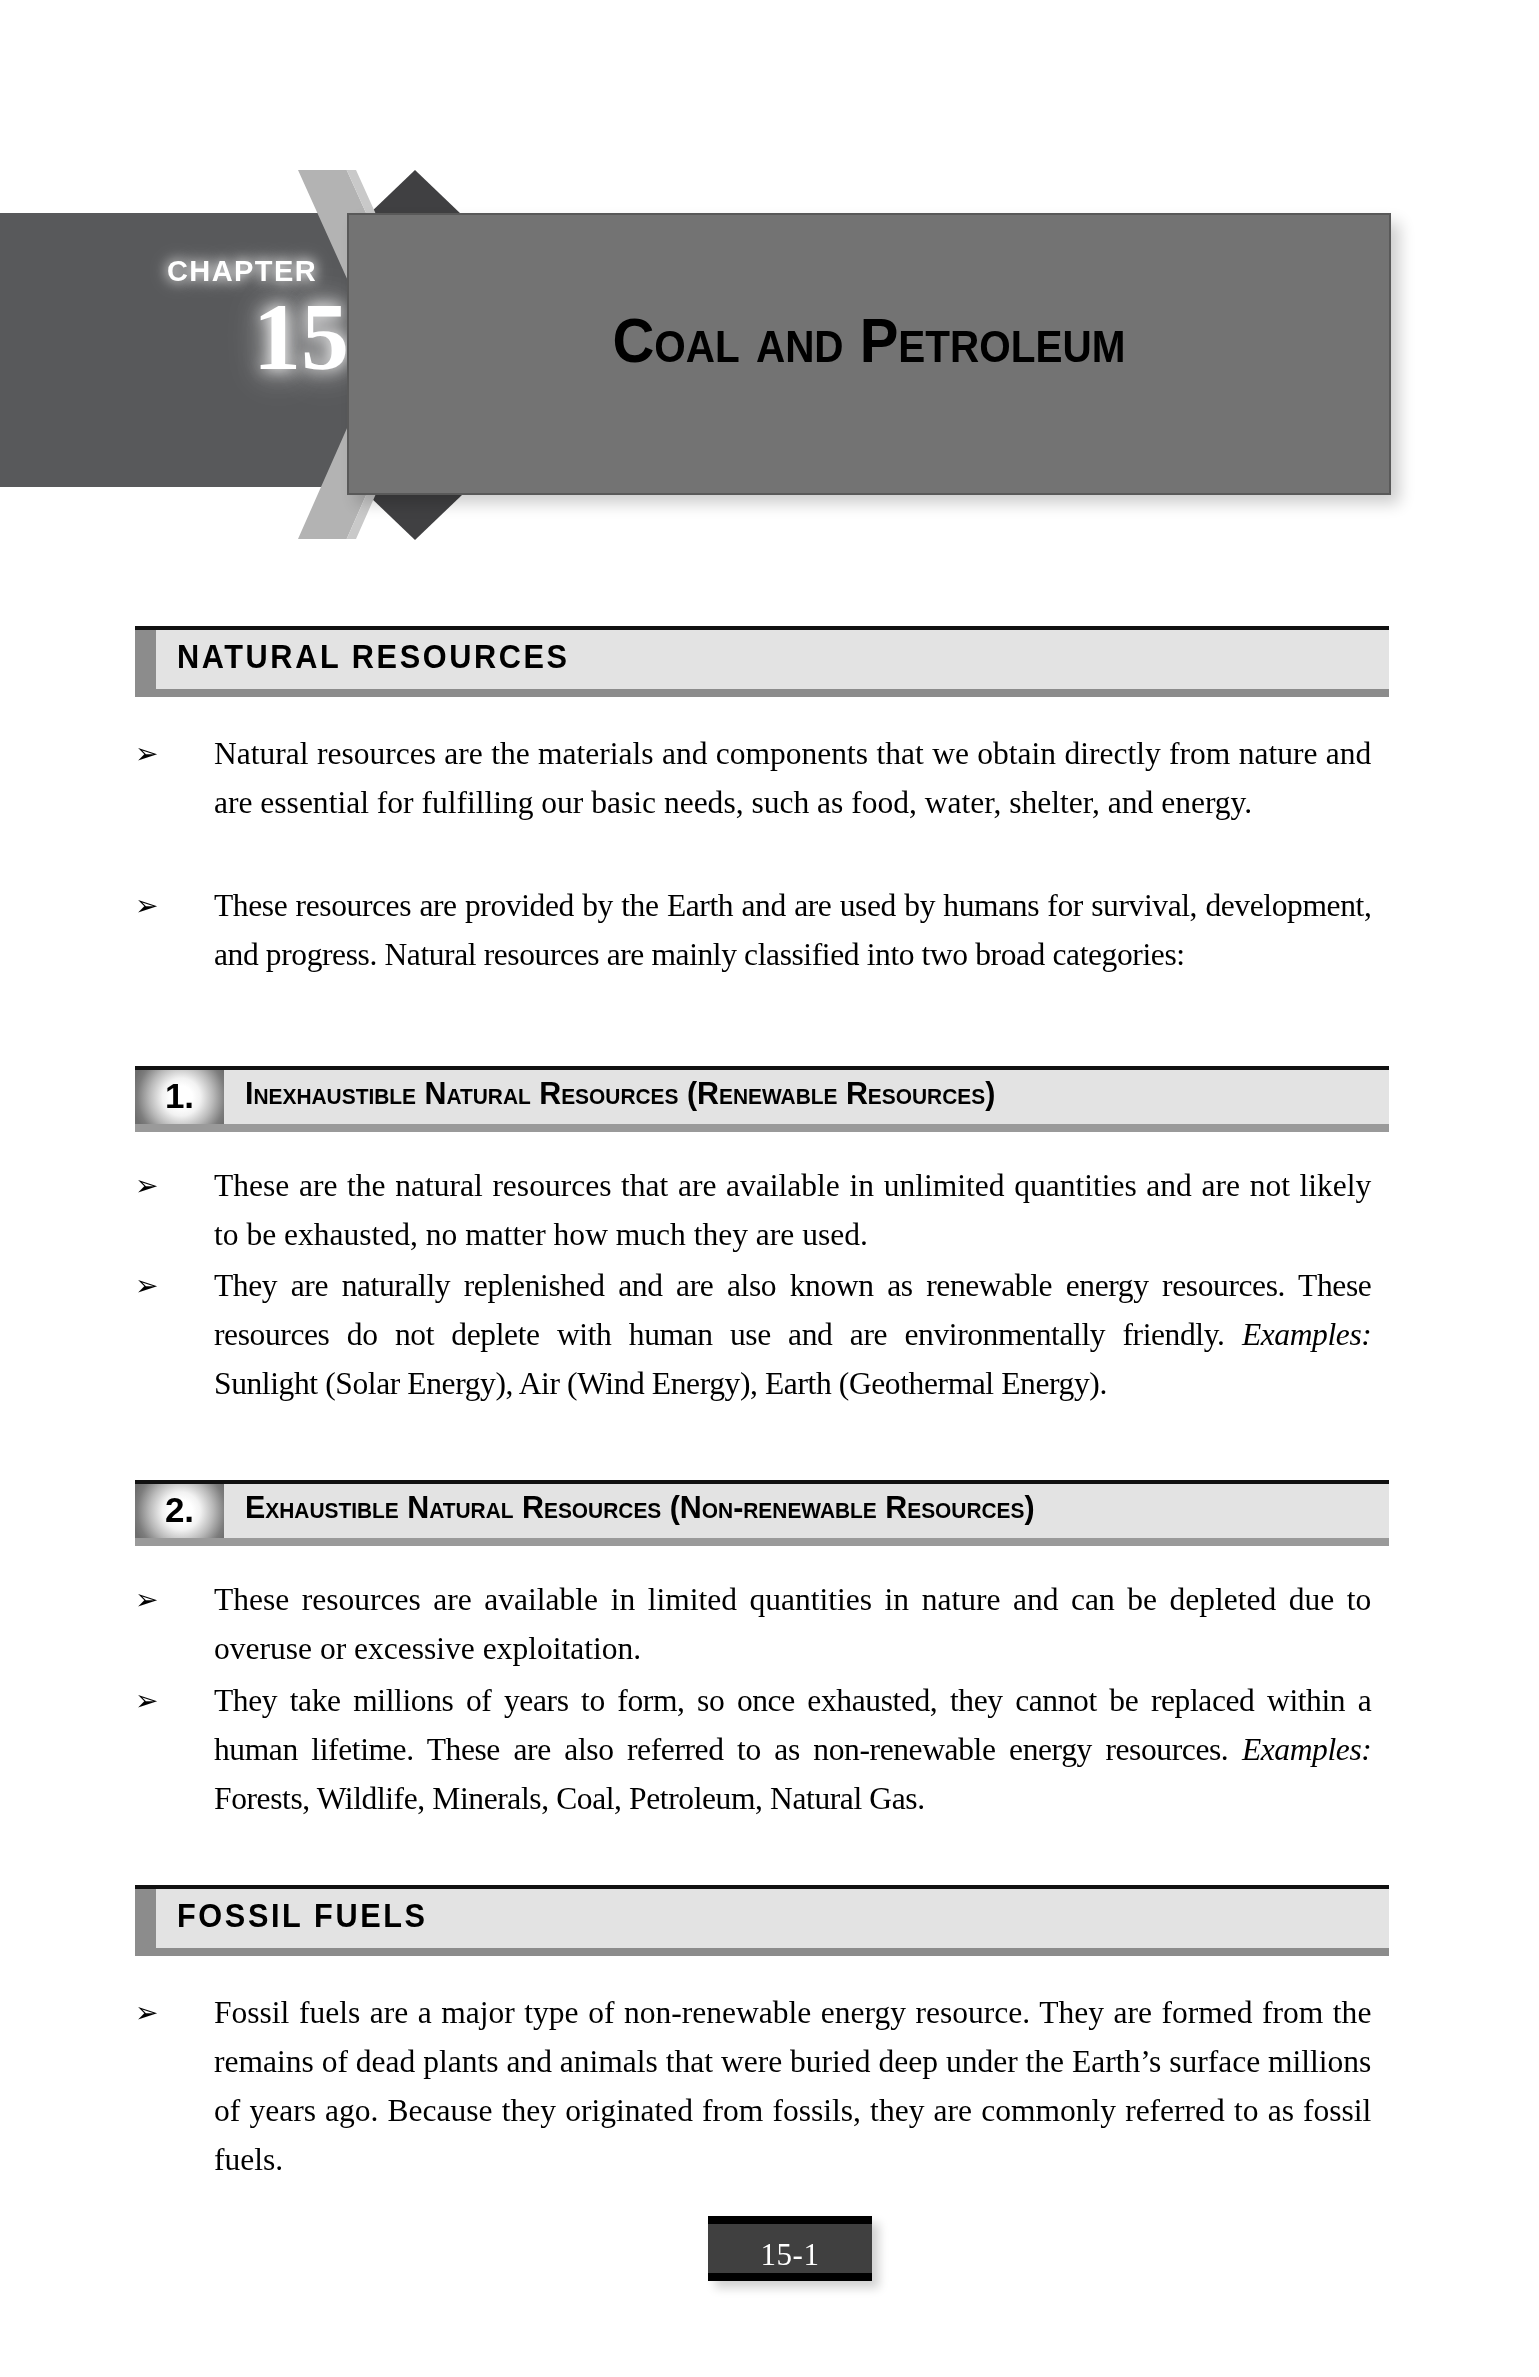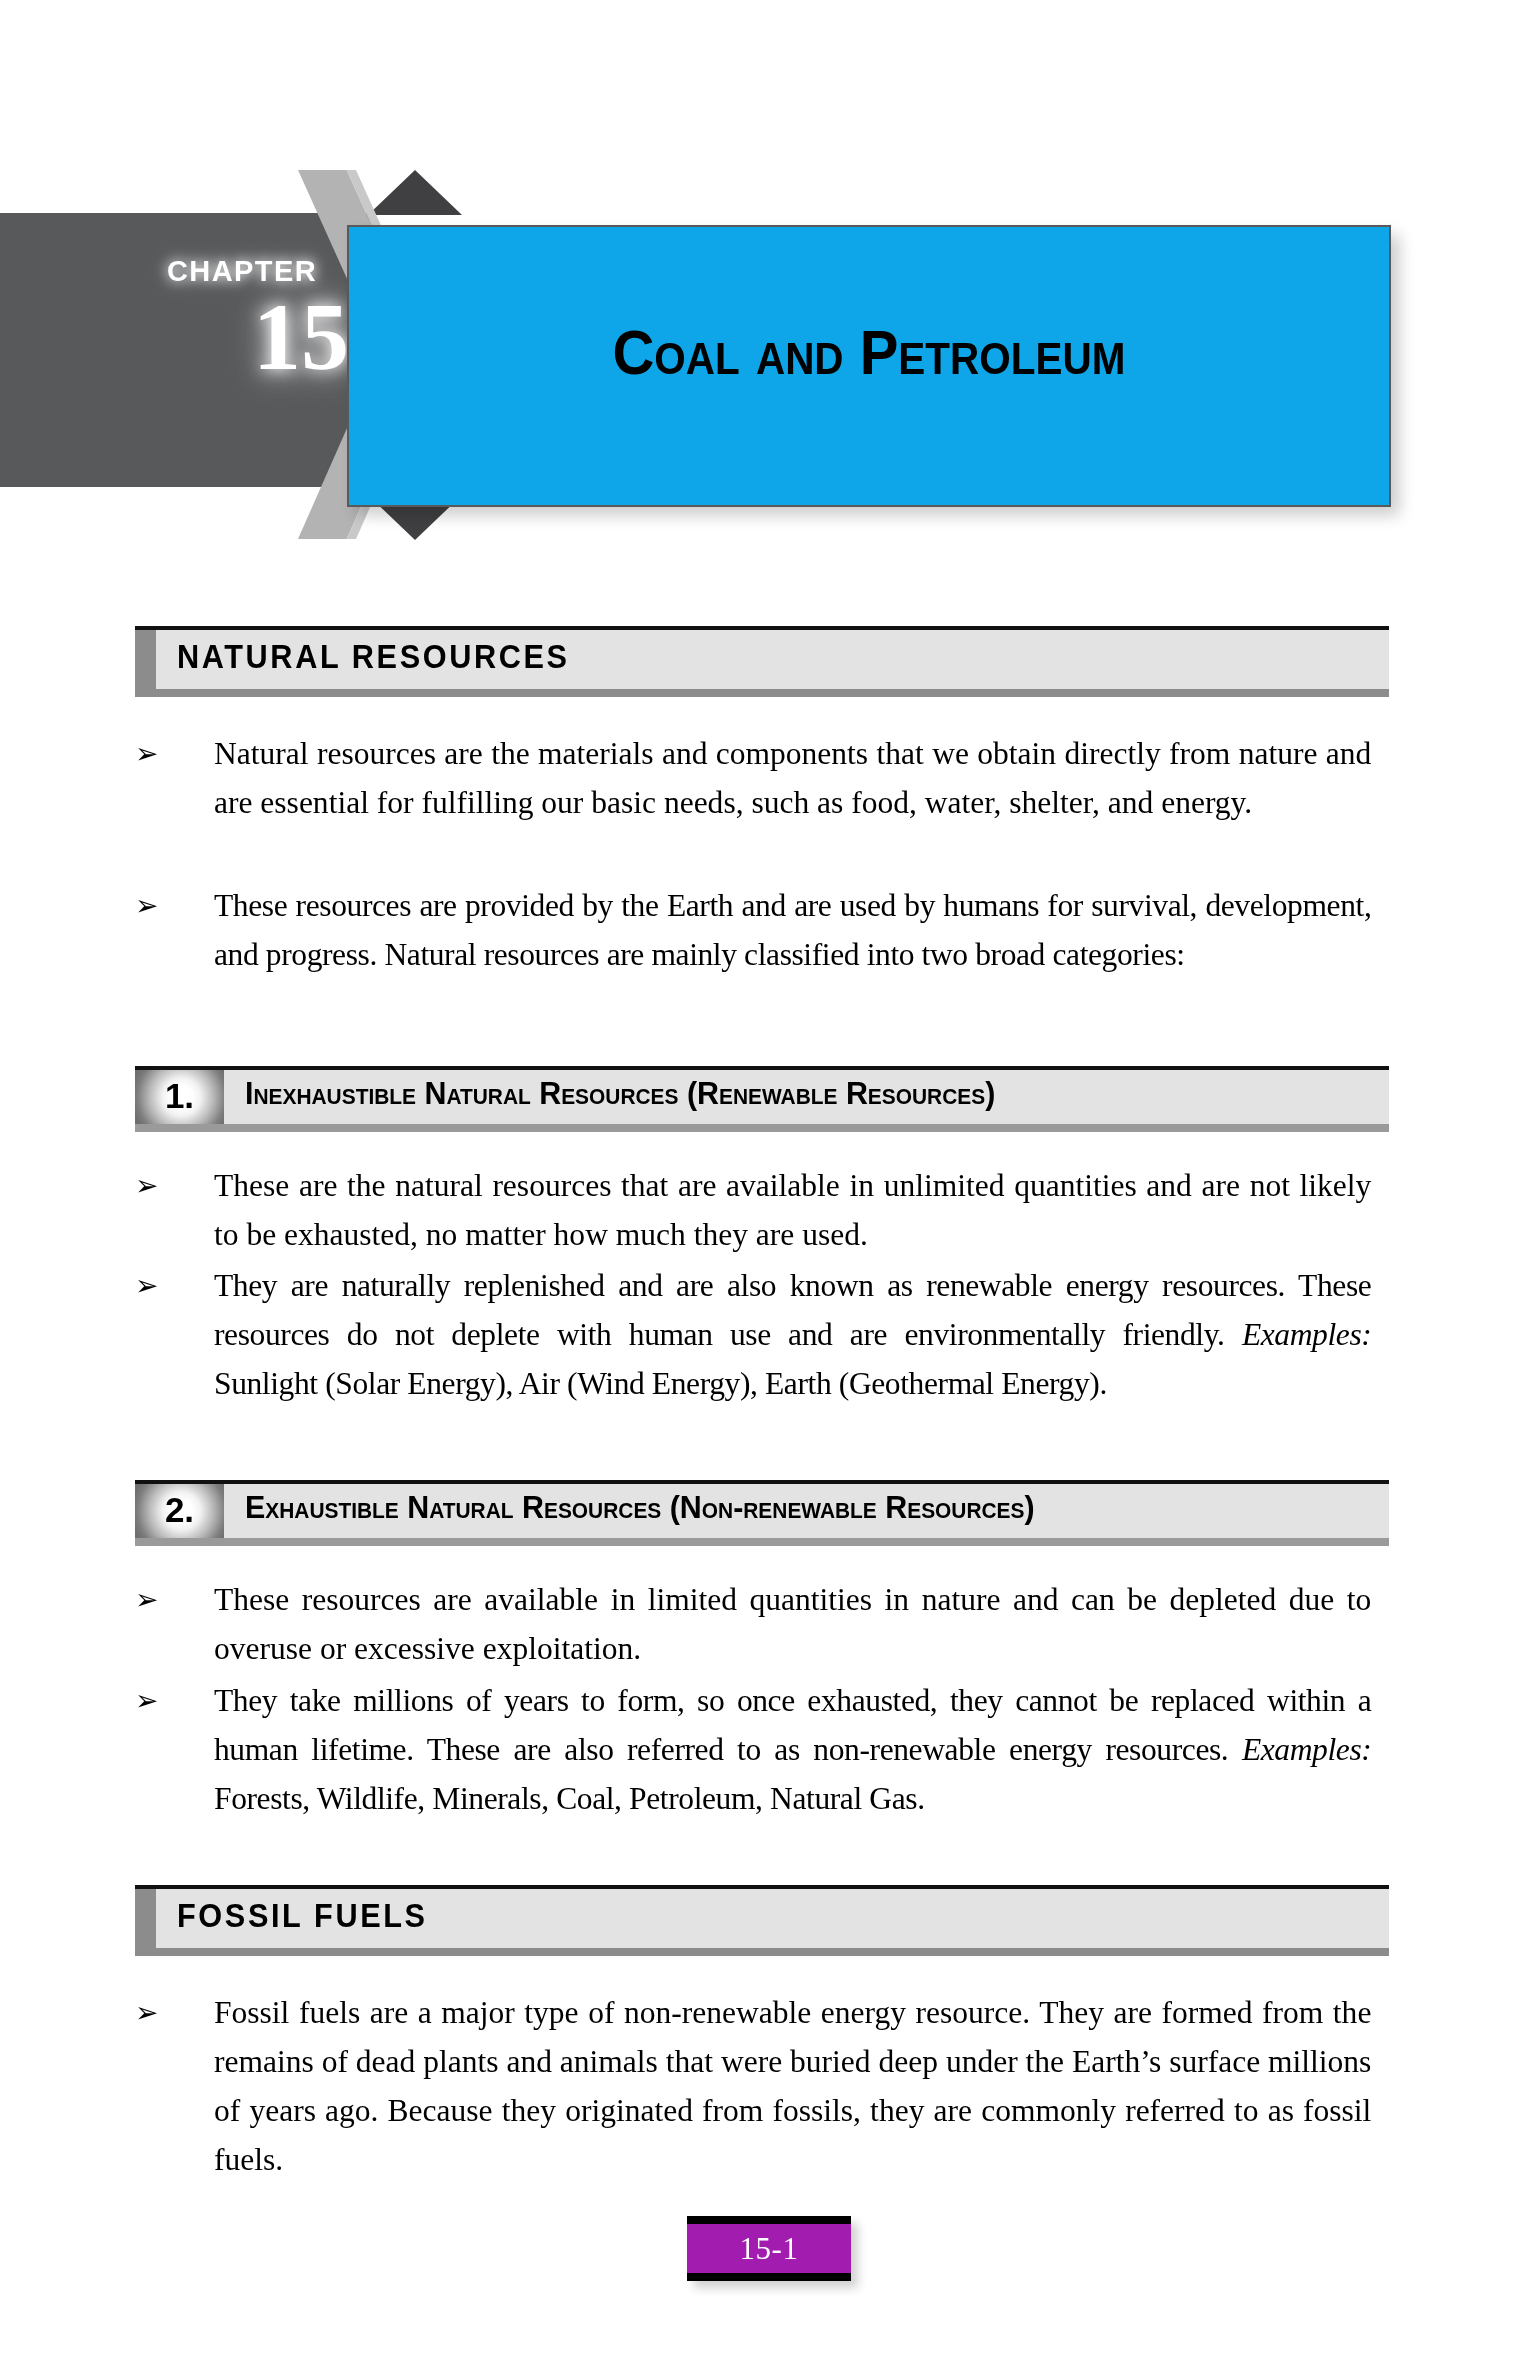--- a/index.html
+++ b/index.html
@@ -67,24 +67,24 @@
     font-size: 96px;
     line-height: 1.1;
     color: #ffffff;
     text-shadow: 0 0 15px rgba(255,255,255,0.95), 0 0 28px rgba(255,255,255,0.7), 0 0 43px rgba(255,255,255,0.45);
   }
 
   
   .title-box {
     position: absolute;
     left: 347px;
-    top: 12px;              
+    top: 0px;              
     width: 1044px;
     height: 282px;         
-    background: #0ea5e9;
+    background: #737373;
     border: 2.8px solid #595959;
     box-sizing: border-box;
     box-shadow: 9.3px 9.3px 15px rgba(0,0,0,0.20);
   }
   .chapter-title {
     position: absolute;
     left: 0;
     top: 89px;
     width: 100%;
     text-align: center;
@@ -245,31 +245,31 @@
     transform-origin: left top;
   }
   .para .ptext.tight { letter-spacing: -0.4px; }
   em.ex {
     font-style: italic;
   }
 
   
   .page-badge {
     position: absolute;
-    left: 687px;
+    left: 708px;
     top: 2216px;
     width: 164px;
     height: 65px;
-    background: #a21caf;
+    background: #404040;
     border-top: 8.4px solid #000000;
     border-bottom: 8.4px solid #000000;
     box-sizing: border-box;
     box-shadow: 6.5px 6.5px 9.3px rgba(0,0,0,0.18);
     display: flex;
-    align-items: center;
+    align-items: flex-end;
     justify-content: center;
   }
   .page-badge-text {
     font-family: "Liberation Serif", "DejaVu Serif", serif;
     font-size: 31px;
     color: #ffffff;
     letter-spacing: 0.5px;
   }
 </style>
 </head>

